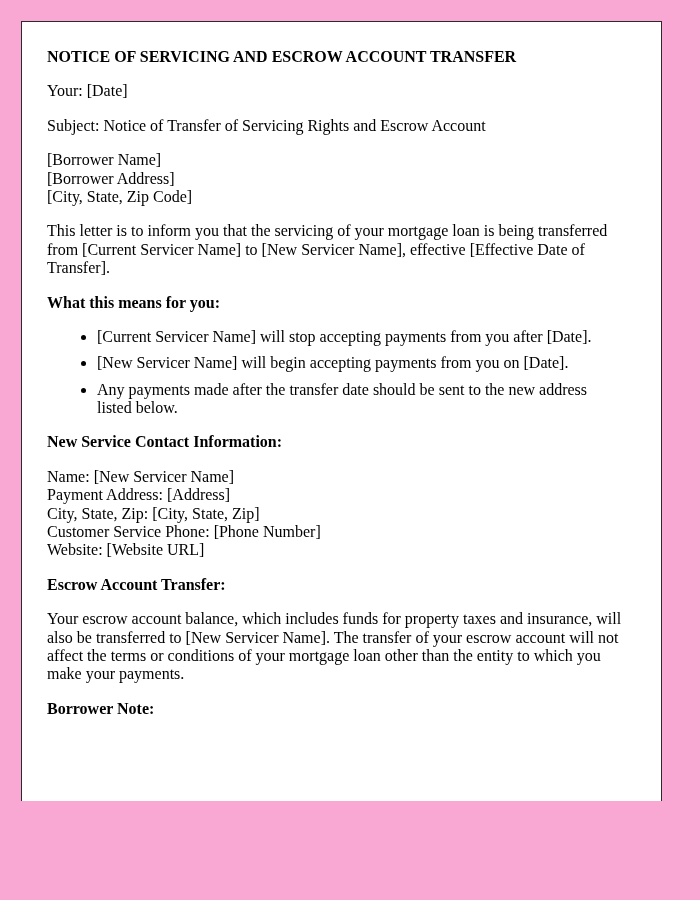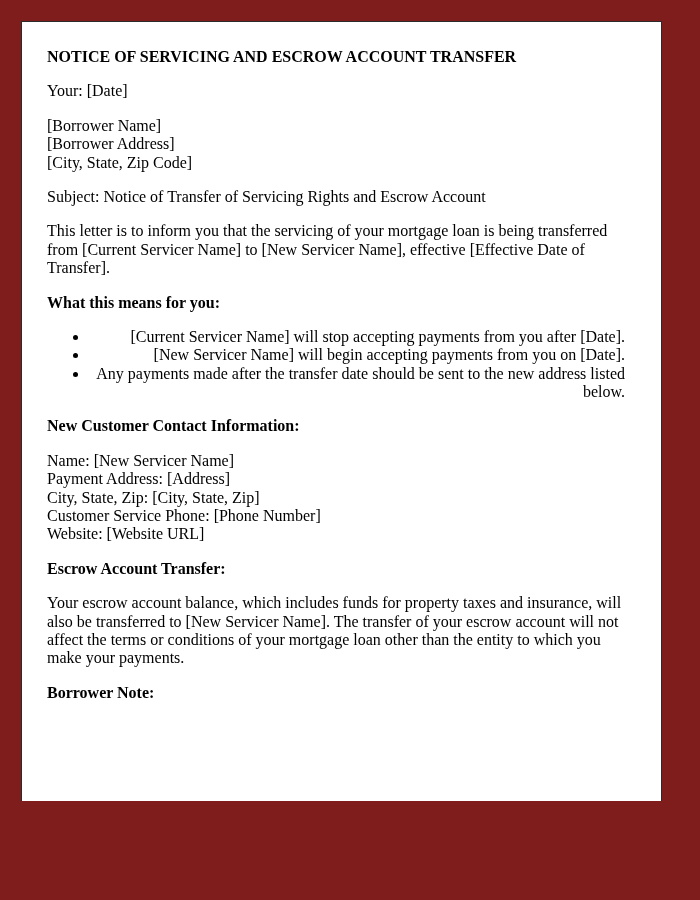--- a/index.html
+++ b/index.html
@@ -8,21 +8,21 @@
     width: 700px;
     height: 900px;
     background: #ffffff;
     font-family: "Liberation Serif", serif;
     color: #000000;
   }
   .page {
     position: relative;
     width: 700px;
     height: 900px;
-    background: #7f1d1d;
+    background: #f9a8d4;
     overflow: hidden;
   }
   
   .letter-clip {
     position: absolute;
     left: 0;
     top: 0;
     width: 700px;
     height: 801px;
     overflow: hidden;
@@ -49,56 +49,55 @@
   .b {
     font-weight: bold;
   }
   .letter ul {
     margin: 16px 0;
     padding-left: 42px;
     font-size: 16px;
     line-height: 1.15;
   }
   .letter li {
-    margin: 0;
+    margin: 8px;
     padding: 0;
-    text-align: right;
   }
 </style>
 </head>
 <body>
 
 <div class="page">
   <div class="letter-clip">
     <div class="letter">
 
       <p class="b">NOTICE OF SERVICING AND ESCROW ACCOUNT TRANSFER</p>
 
       <p>Your: [Date]</p>
 
+      <p>Subject: Notice of Transfer of Servicing Rights and Escrow Account</p>
+
       <p>
         <span>[Borrower Name]</span><br>
         <span>[Borrower Address]</span><br>
         <span>[City, State, Zip Code]</span>
       </p>
-
-      <p>Subject: Notice of Transfer of Servicing Rights and Escrow Account</p>
 
 
       <p>This letter is to inform you that the servicing of your mortgage loan is being transferred from [Current Servicer Name] to [New Servicer Name], effective [Effective Date of Transfer].</p>
 
       <p class="b">What this means for you:</p>
 
       <ul>
         <li>[Current Servicer Name] will stop accepting payments from you after [Date].</li>
         <li>[New Servicer Name] will begin accepting payments from you on [Date].</li>
         <li>Any payments made after the transfer date should be sent to the new address listed below.</li>
       </ul>
 
-      <p class="b">New Customer Contact Information:</p>
+      <p class="b">New Service Contact Information:</p>
 
       <p>
         <span>Name: [New Servicer Name]</span><br>
         <span>Payment Address: [Address]</span><br>
         <span>City, State, Zip: [City, State, Zip]</span><br>
         <span>Customer Service Phone: [Phone Number]</span><br>
         <span>Website: [Website URL]</span>
       </p>
 
       <p class="b">Escrow Account Transfer:</p>

